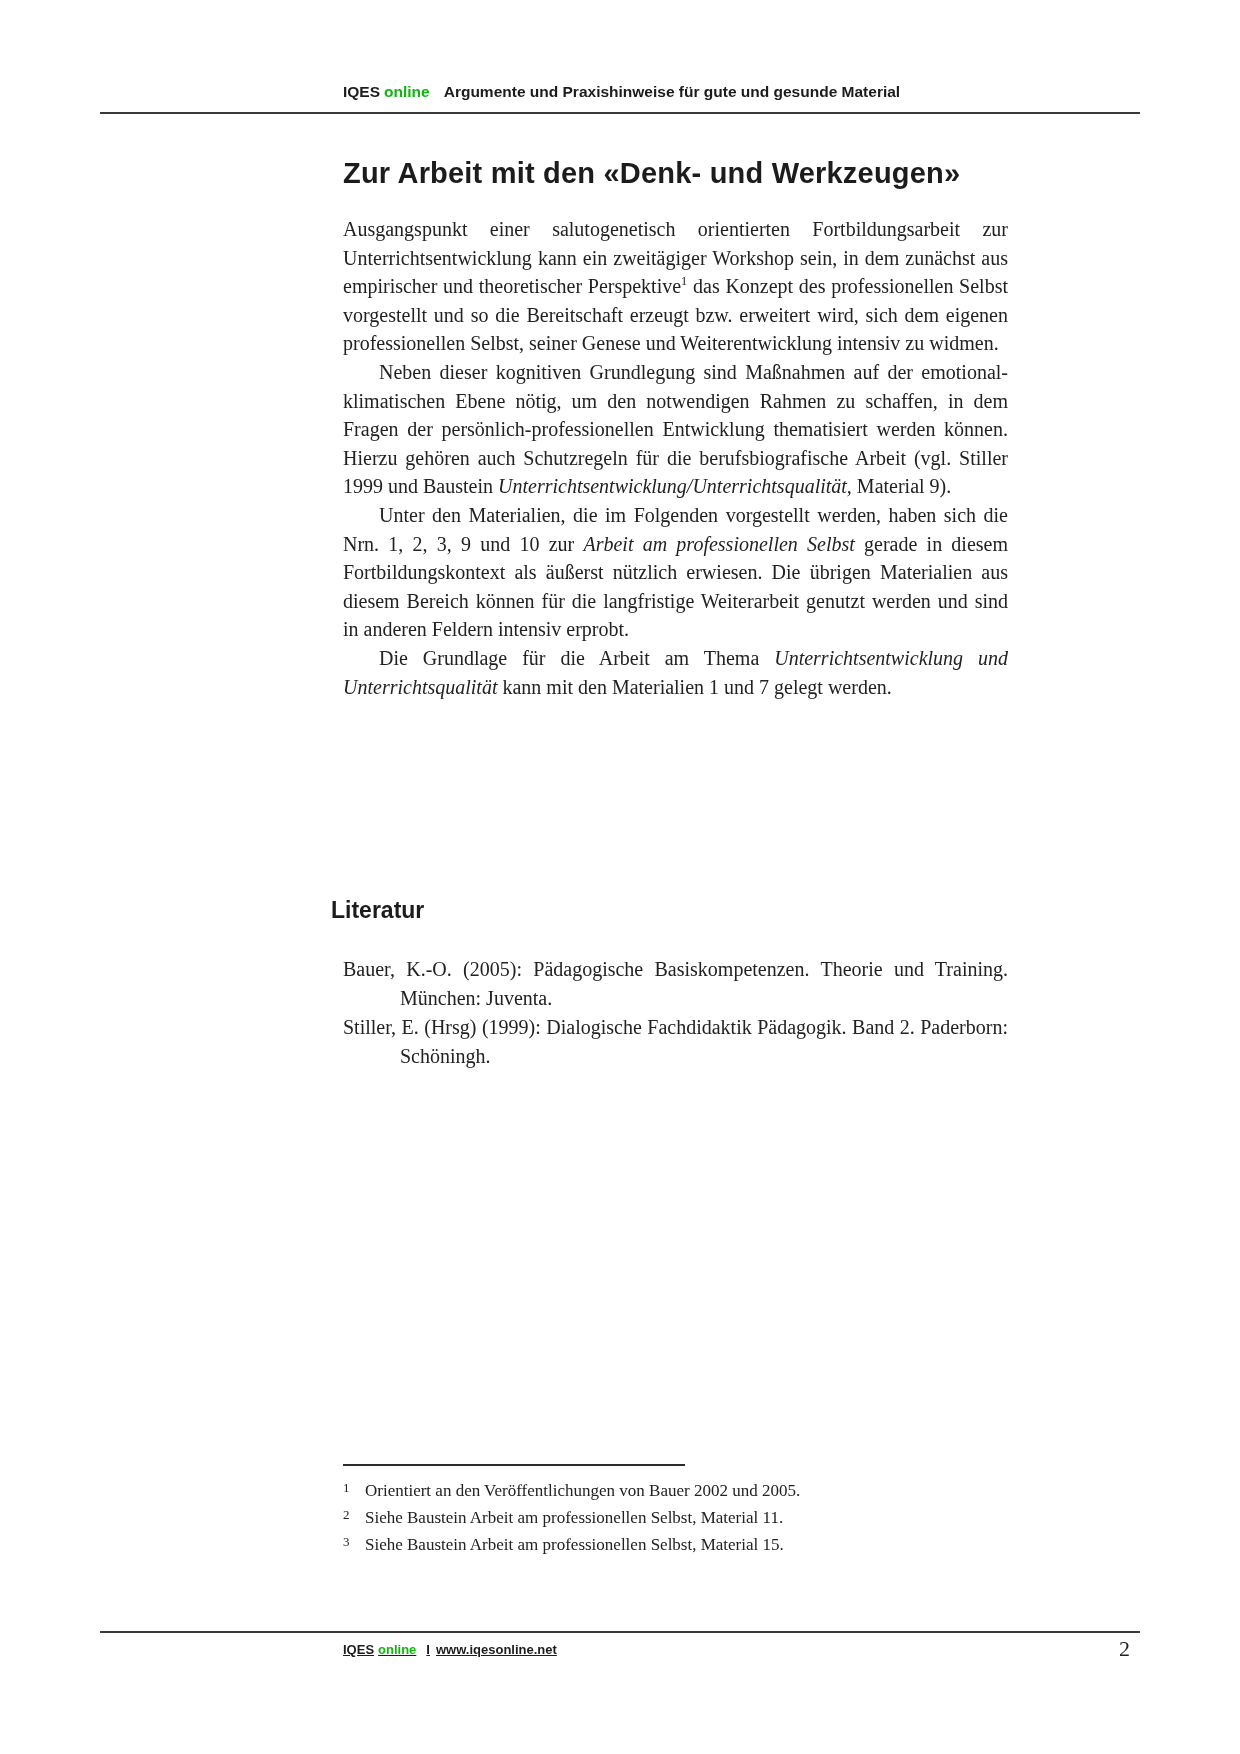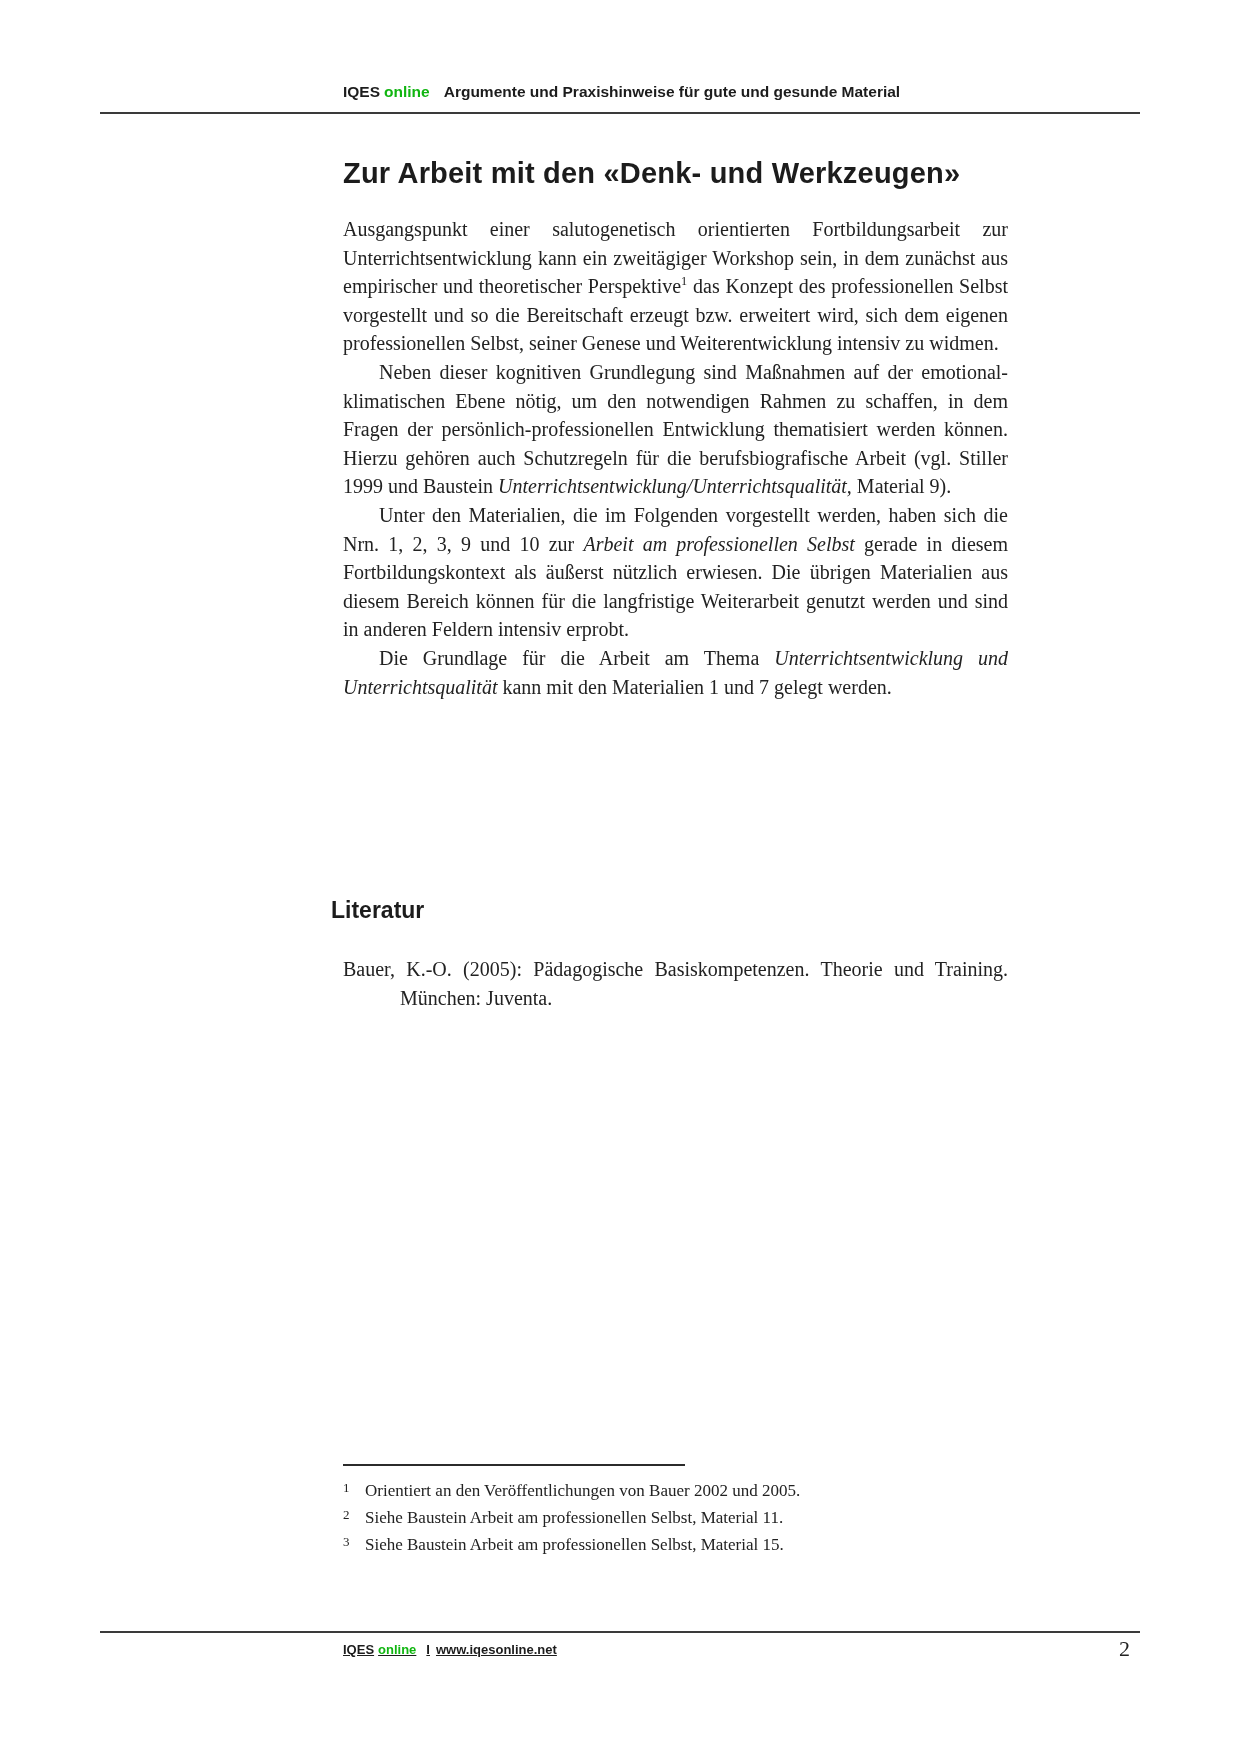--- a/index.html
+++ b/index.html
@@ -136,20 +136,21 @@
   <div class="body-block">
     <p class="para"><span>Ausgangspunkt einer salutogenetisch orientierten Fortbildungsarbeit zur Unterrichtsentwicklung kann ein zweitägiger Workshop sein, in dem zunächst aus empirischer und theoretischer Perspektive</span><span class="sup">1</span><span> das Konzept des professionellen Selbst vorgestellt und so die Bereitschaft erzeugt bzw. erweitert wird, sich dem eigenen professionellen Selbst, seiner Genese und Weiterentwicklung intensiv zu widmen.</span></p>
     <p class="para indent"><span>Neben dieser kognitiven Grundlegung sind Maßnahmen auf der emotional-klimatischen Ebene nötig, um den notwendigen Rahmen zu schaffen, in dem Fragen der persönlich-professionellen Entwicklung thematisiert werden können. Hierzu gehören auch Schutzregeln für die berufsbiografische Arbeit (vgl. Stiller 1999 und Baustein </span><span class="italic">Unterrichtsentwicklung/Unterrichtsqualität,</span><span> Material 9).</span></p>
     <p class="para indent"><span>Unter den Materialien, die im Folgenden vorgestellt werden, haben sich die Nrn. 1, 2, 3, 9 und 10 zur </span><span class="italic">Arbeit am professionellen Selbst</span><span> gerade in diesem Fortbildungskontext als äußerst nützlich erwiesen. Die übrigen Materialien aus diesem Bereich können für die langfristige Weiterarbeit genutzt werden und sind in anderen Feldern intensiv erprobt.</span></p>
     <p class="para indent"><span>Die Grundlage für die Arbeit am Thema </span><span class="italic">Unterrichtsentwicklung und Unterrichtsqualität</span><span> kann mit den Materialien 1 und 7 gelegt werden.</span></p>
   </div>
 
   <h2 class="lit-heading">Literatur</h2>
   <div class="lit-block">
     <div class="lit-entry">Bauer, K.-O. (2005): Pädagogische Basiskompetenzen. Theorie und Training. München: Juventa.</div>
+    <div class="lit-entry">Stiller, E. (Hrsg) (1999): Dialogische Fachdidaktik Pädagogik. Band 2. Paderborn: Schöningh.</div>
   </div>
 
   <div class="rule rule-footnote"></div>
   <div class="footnote-block">
     <div class="footnote-row">
       <span class="fn-num">1</span>
       <span class="fn-text">Orientiert an den Veröffentlichungen von Bauer 2002 und 2005.</span>
     </div>
     <div class="footnote-row">
       <span class="fn-num">2</span>

